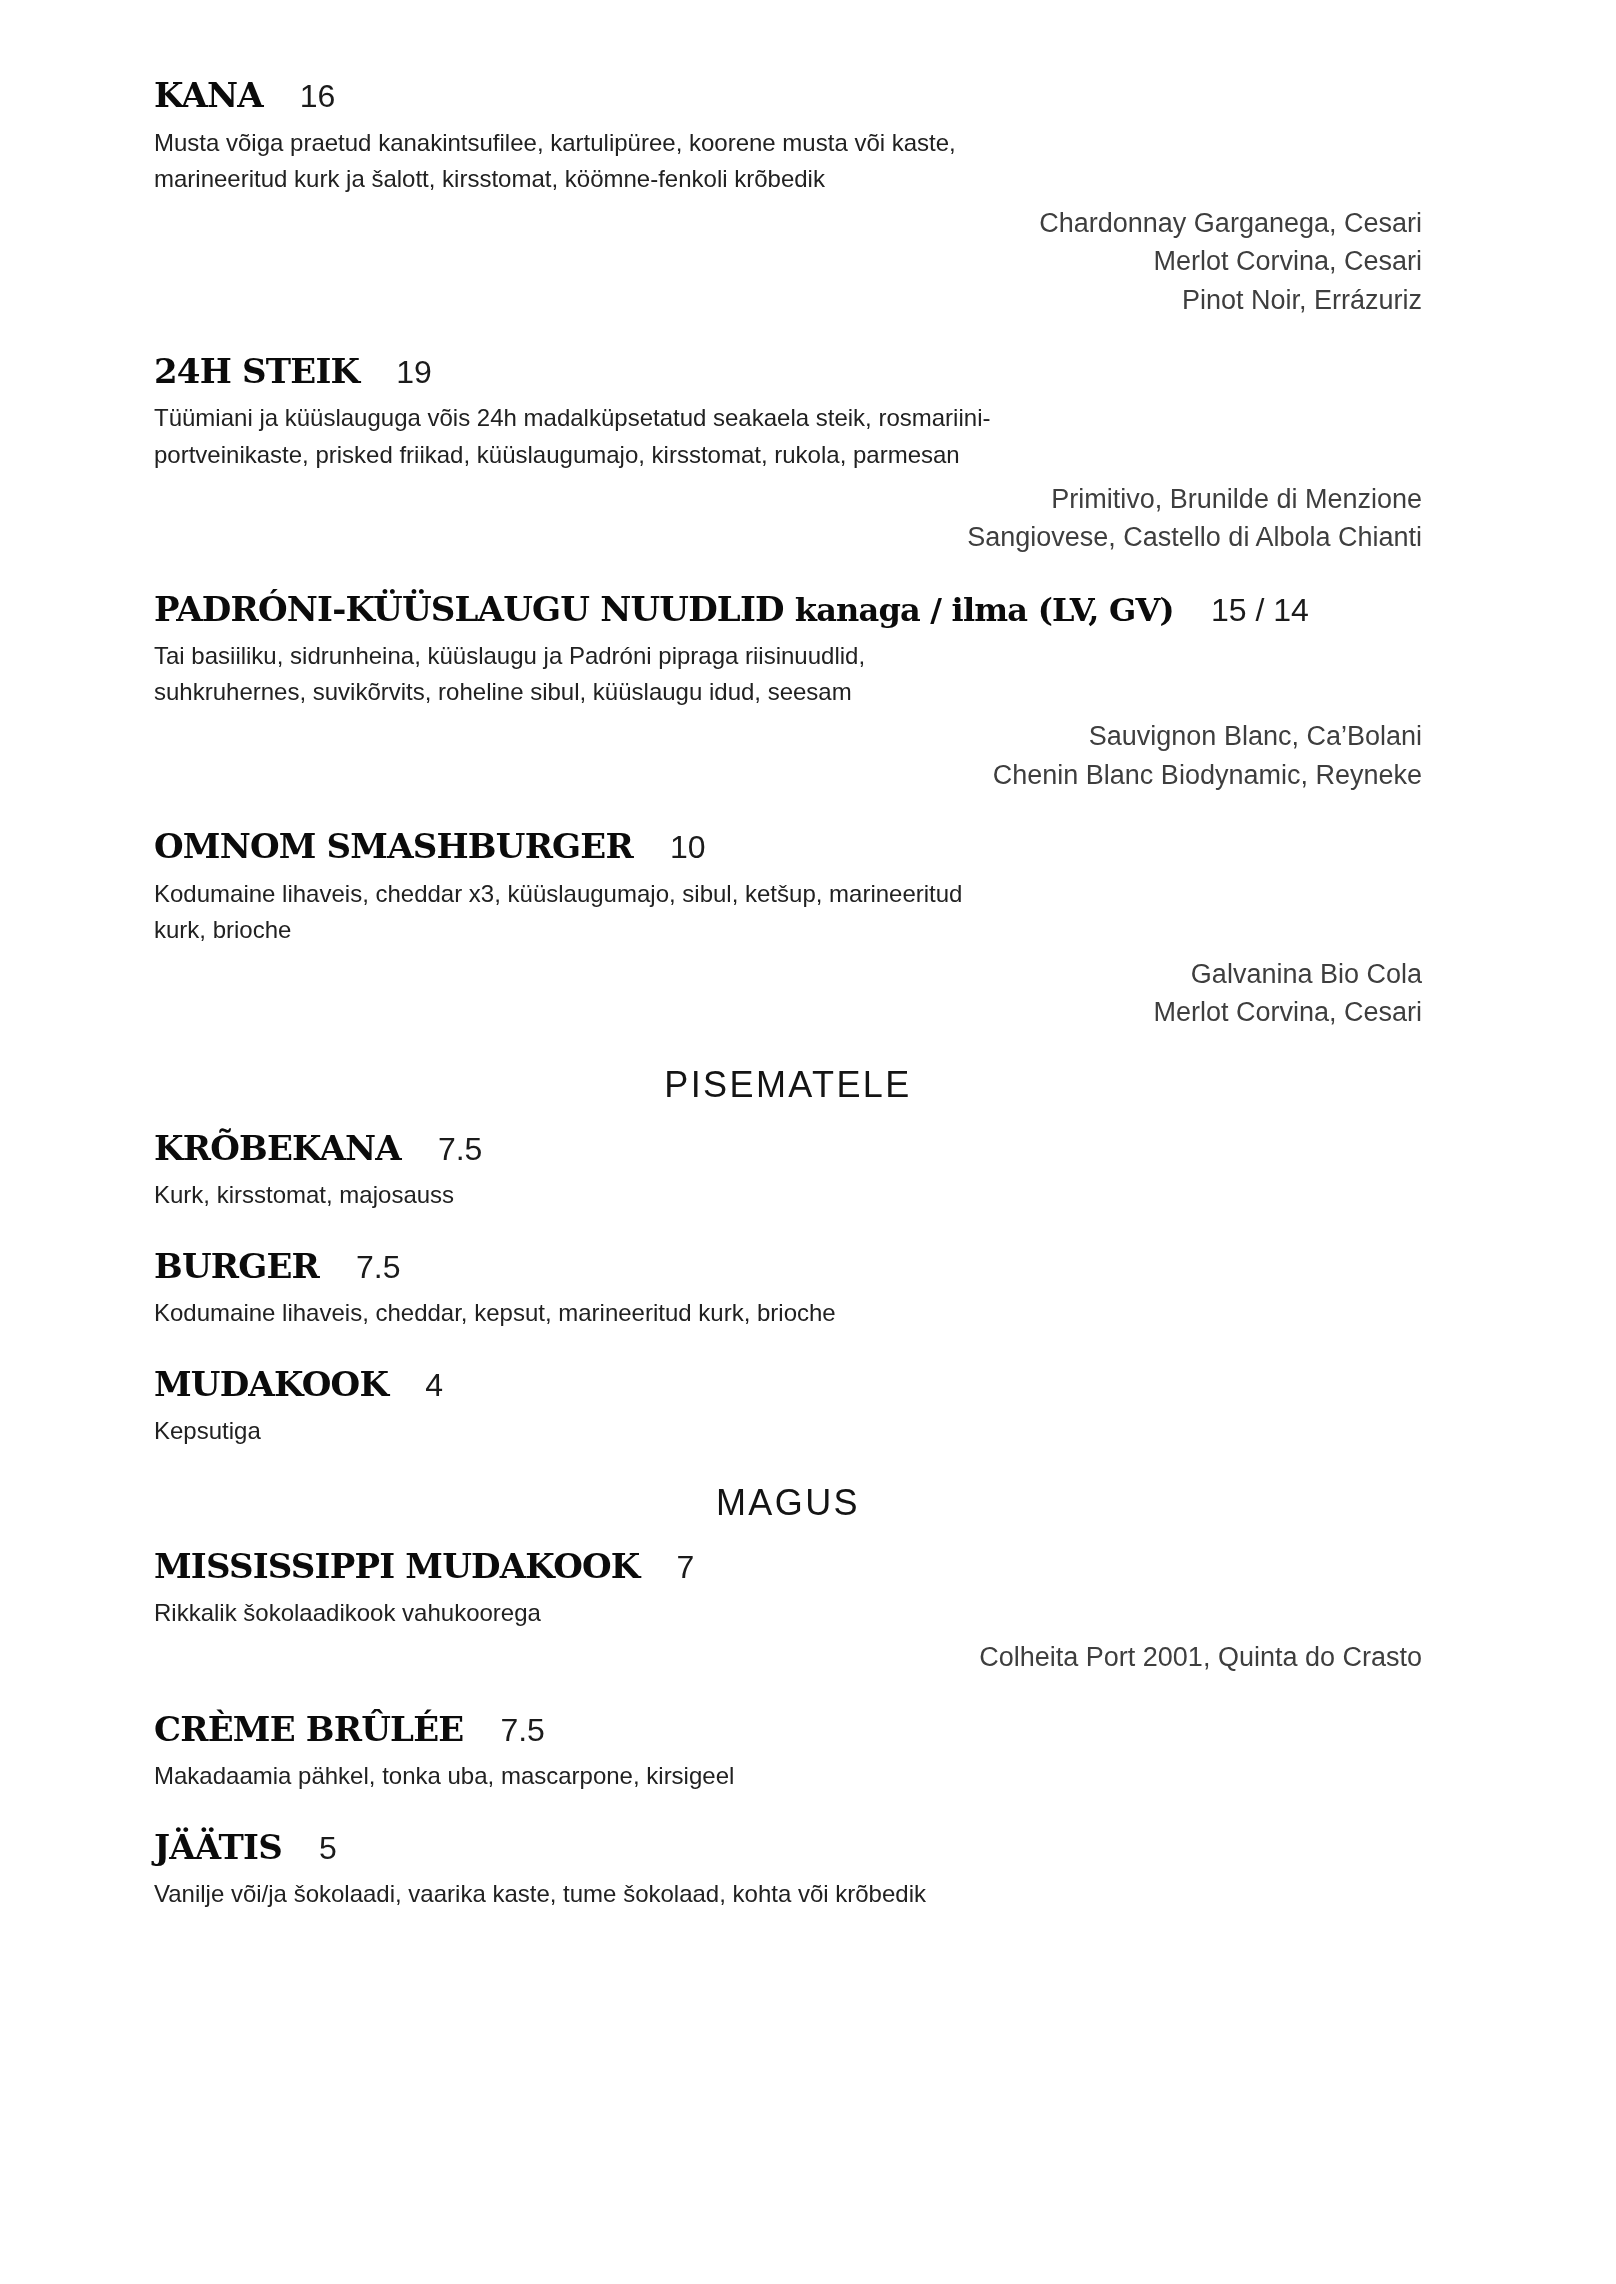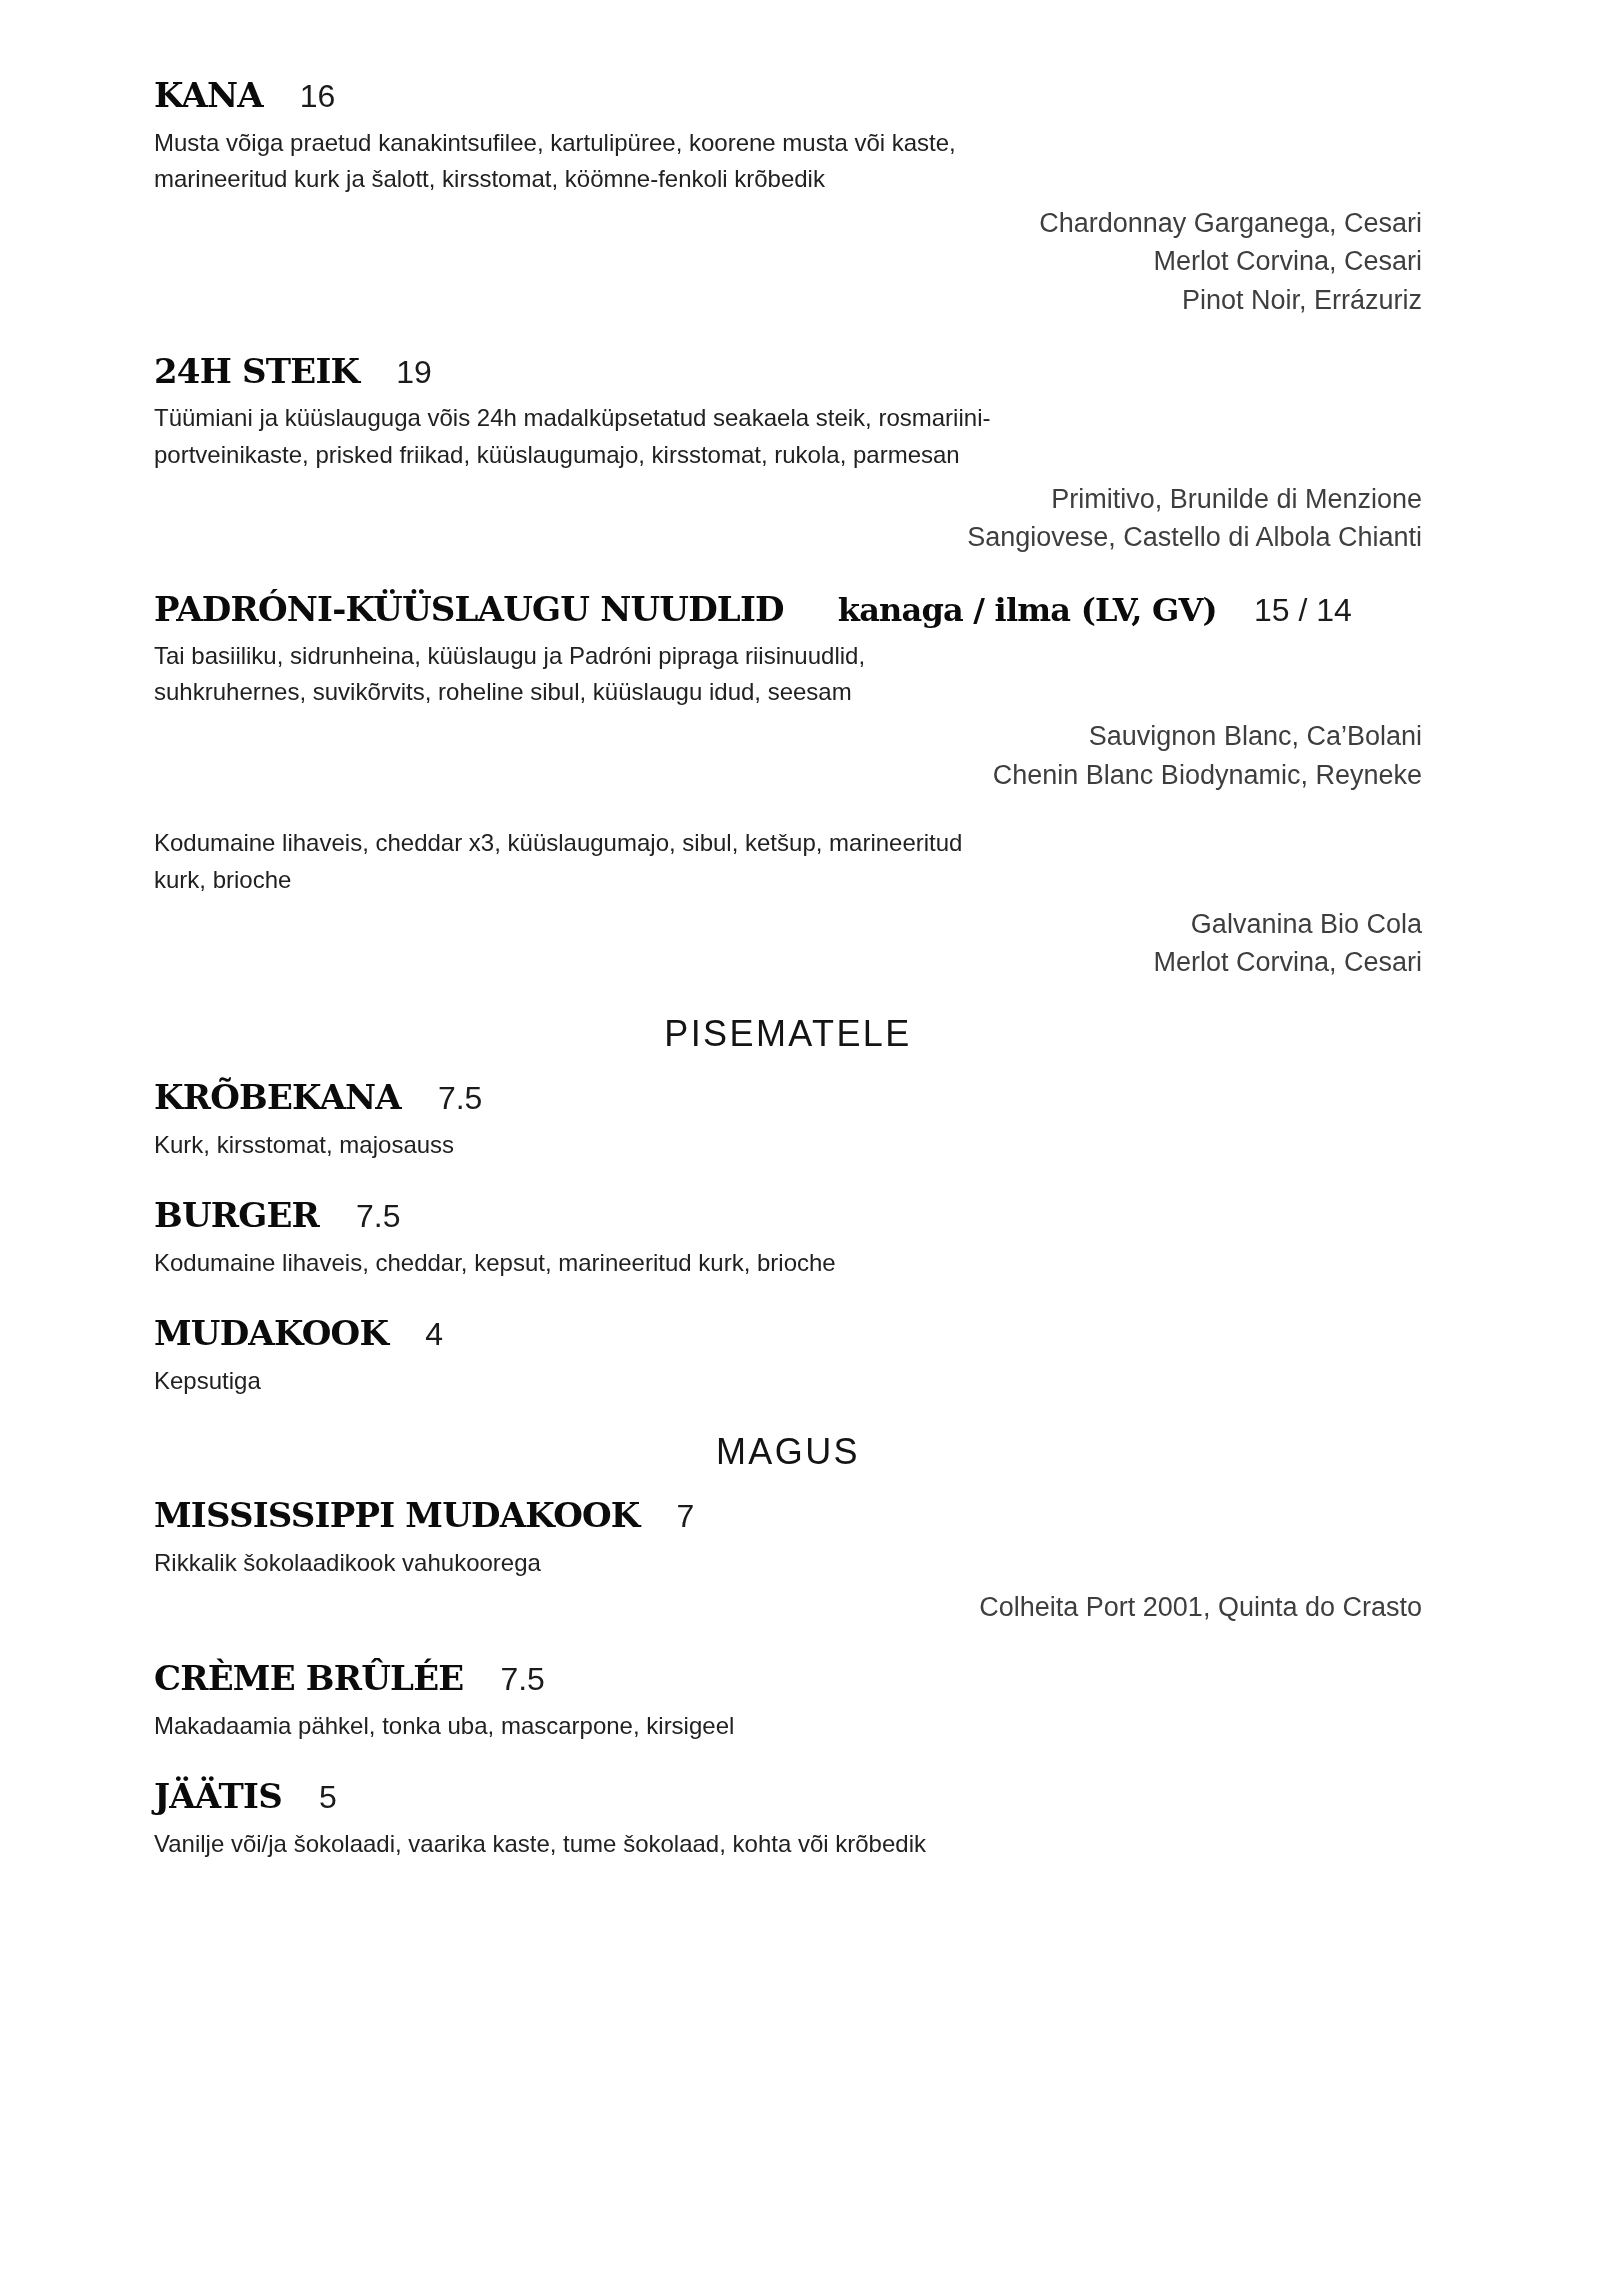--- a/index.html
+++ b/index.html
@@ -31,21 +31,20 @@
     font-weight: 900;
     font-size: 34px;
     line-height: 1.25;
     letter-spacing: -0.8px;
     color: #0b0b0b;
     white-space: nowrap;
   }
   h2.title .suffix {
     font-size: 32px;
     letter-spacing: -0.8px;
-    margin-left: 43px;
   }
   .price {
     font-family: "Liberation Sans", sans-serif;
     font-size: 32px;
     font-weight: 400;
     color: #1b1b1b;
     white-space: nowrap;
   }
   .desc {
     margin: 8px 0 0 0;
@@ -112,20 +111,24 @@
         <h2 class="title"><span>PADRÓNI-KÜÜSLAUGU NUUDLID</span> <span class="suffix">kanaga / ilma (LV, GV)</span></h2>
         <span class="price">15 / 14</span>
       </div>
       <p class="desc">Tai basiiliku, sidrunheina, küüslaugu ja Padróni pipraga riisinuudlid,
 suhkruhernes, suvikõrvits, roheline sibul, küüslaugu idud, seesam</p>
       <p class="pairings">Sauvignon Blanc, Ca’Bolani
 Chenin Blanc Biodynamic, Reyneke</p>
     </div>
 
     <div class="item">
+      <div class="title-row">
+        <h2 class="title"><span>OMNOM SMASHBURGER</span></h2>
+        <span class="price">10</span>
+      </div>
       <p class="desc">Kodumaine lihaveis, cheddar x3, küüslaugumajo, sibul, ketšup, marineeritud
 kurk, brioche</p>
       <p class="pairings">Galvanina Bio Cola
 Merlot Corvina, Cesari</p>
     </div>
 
   </div>
 
   <div>
     <h3 class="section-header">PISEMATELE</h3>

